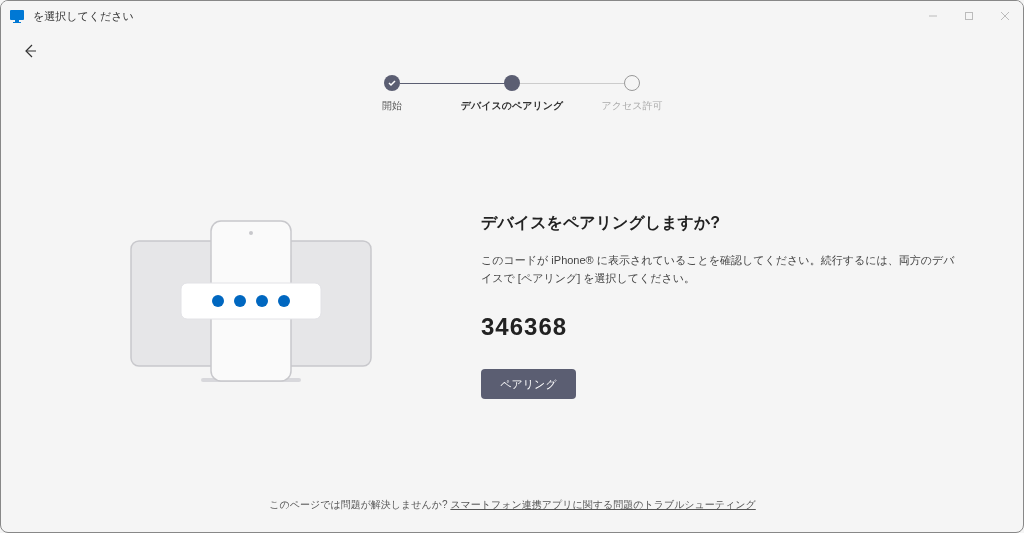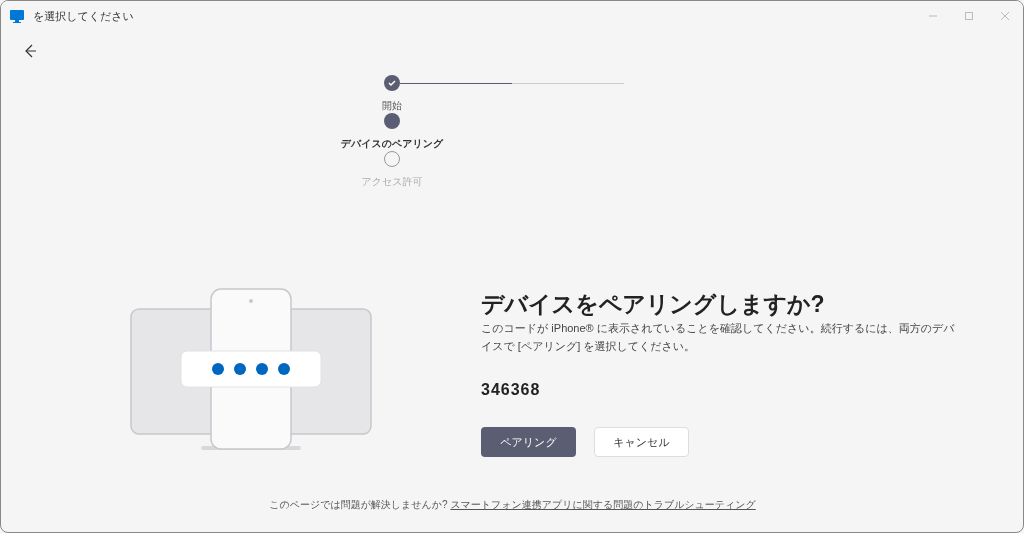--- a/index.html
+++ b/index.html
@@ -60,21 +60,20 @@
       justify-content: center;
       cursor: pointer;
     }
     .stepper {
       margin: 44px auto 0;
       width: 320px;
       display: flex;
       align-items: flex-start;
       justify-content: space-between;
       position: relative;
-      flex-direction: column;
     }
     .step {
       display: flex;
       flex-direction: column;
       align-items: center;
       width: 80px;
       z-index: 2;
     }
     .step-circle {
       width: 16px;
@@ -140,32 +139,33 @@
     }
     .illustration svg {
       width: 260px;
     }
     .text-section {
       flex: 1;
       padding-left: 40px;
       padding-top: 10px;
     }
     .heading {
-      font-size: 23px;
+      font-size: 16px;
       font-weight: 600;
       color: #222;
+      margin-bottom: 18px;
     }
     .body-text {
       font-size: 11px;
       color: #444;
       line-height: 1.6;
       margin-bottom: 26px;
     }
     .code {
-      font-size: 16px;
+      font-size: 24px;
       font-weight: 700;
       color: #222;
       letter-spacing: 1px;
       margin-bottom: 28px;
     }
     .button-row {
       display: flex;
       gap: 18px;
     }
     .btn {
@@ -279,20 +279,19 @@
       <circle cx="141" cy="90" r="6" fill="#0067c0"></circle>
       <circle cx="163" cy="90" r="6" fill="#0067c0"></circle>
     </svg>
   </div>
   <div class="text-section">
     <div class="heading">デバイスをペアリングしますか?</div>
     <div class="body-text">このコードが iPhone® に表示されていることを確認してください。続行するには、両方のデバイスで [ペアリング] を選択してください。</div>
     <div class="code">346368</div>
     <div class="button-row">
       <button class="btn btn-primary">ペアリング</button>
-      <button class="btn btn-secondary">キャンセル</button>
     </div>
   </div>
 </div>
 
 <div class="footer">
   <span>このページでは問題が解決しませんか? </span><a href="#">スマートフォン連携アプリに関する問題のトラブルシューティング</a>
 </div>
 
 </body></html>

